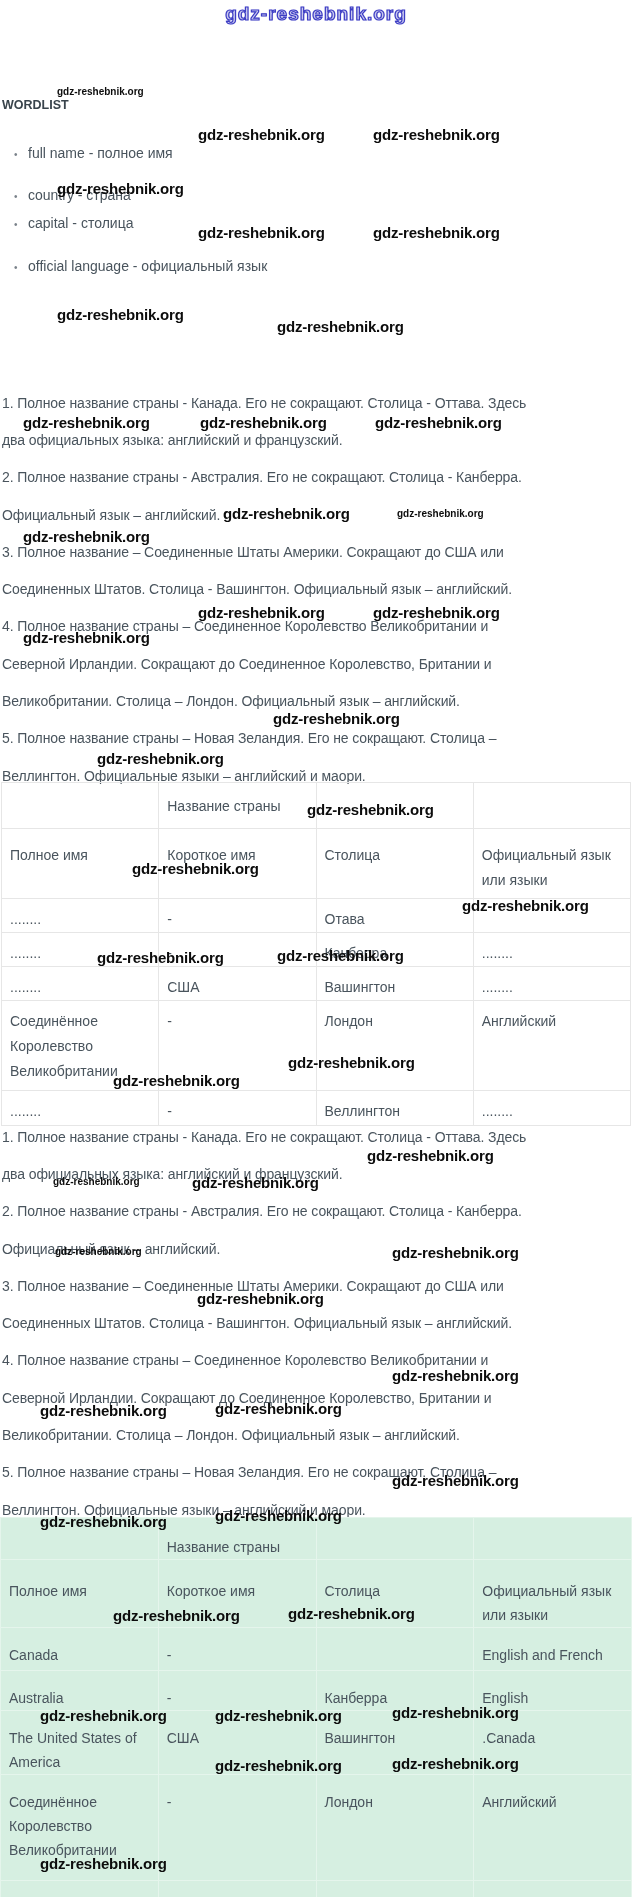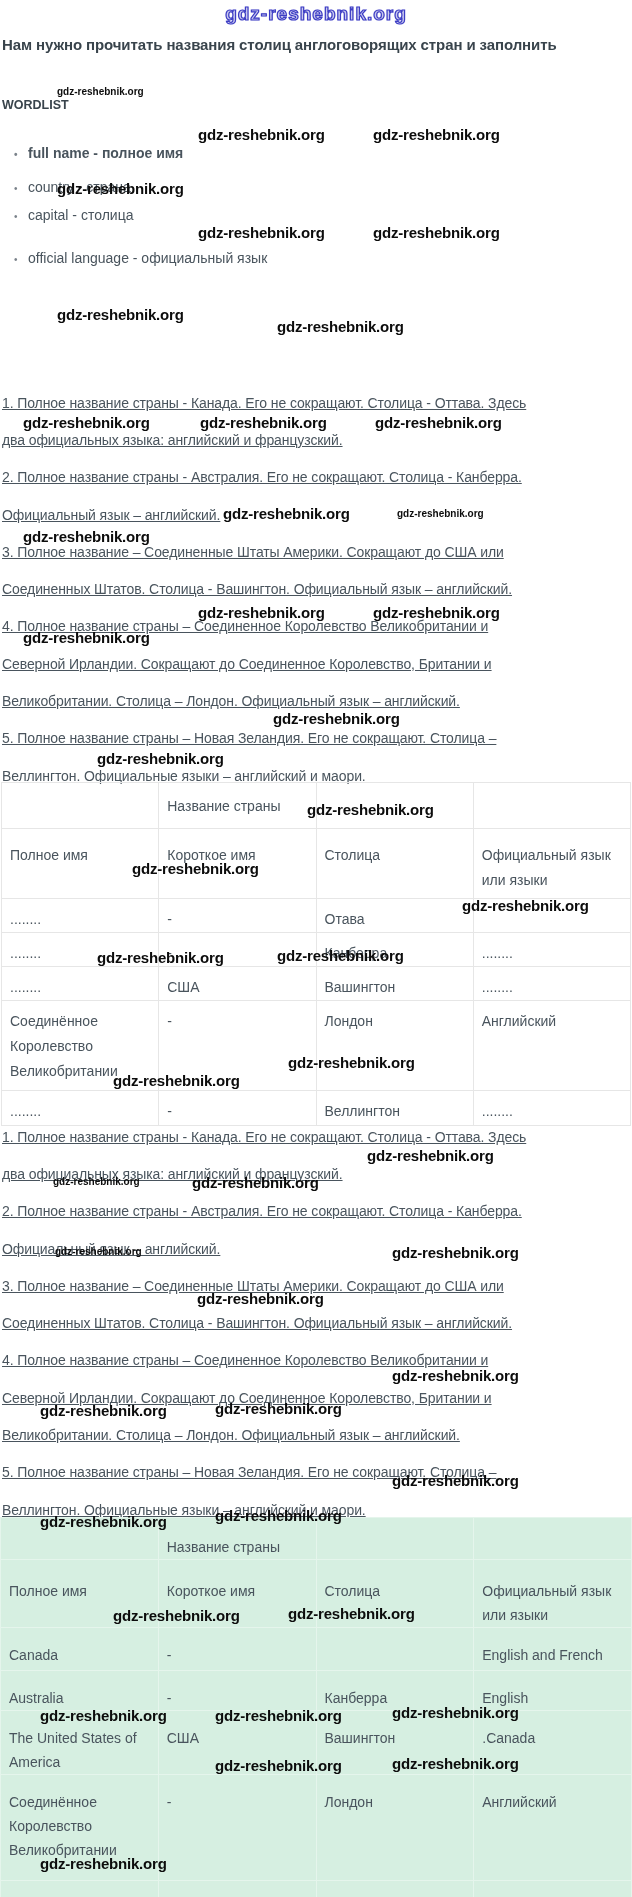--- a/index.html
+++ b/index.html
@@ -8,26 +8,26 @@
   .logo{position:absolute;top:3px;left:0;right:0;text-align:center;
         font-size:19px;font-weight:700;letter-spacing:1px;
         color:#c8c8ee;-webkit-text-stroke:1.2px #3d3dc4;text-shadow:0 0 1px #3d3dc4;}
   .intro{position:absolute;top:26px;left:2px;right:0;font-weight:700;color:#39444c;
          font-size:15px;letter-spacing:-0.1px;}
   .iline{height:37px;display:flex;align-items:center;white-space:nowrap;}
   .wordlist-title{position:absolute;top:98px;left:2px;font-size:12.5px;font-weight:700;color:#39444c;}
   ul.wordlist{position:absolute;top:143px;left:0;margin:0;padding:0;list-style:none;font-size:14px;}
   ul.wordlist li{position:relative;padding-left:28px;line-height:20px;white-space:nowrap;}
   ul.wordlist li::before{content:"\2022";position:absolute;left:14px;top:2px;font-size:10px;color:#7a828a;}
-  ul.wordlist li:nth-child(1){margin-bottom:14px;font-weight:bold;}
+  ul.wordlist li:nth-child(1){margin-bottom:22px;}
   ul.wordlist li:nth-child(2){margin-bottom:8px;}
   ul.wordlist li:nth-child(3){margin-bottom:23px;}
   ul.wordlist li:nth-child(4){margin-bottom:20px;}
   ul.wordlist li:nth-child(5){margin-bottom:20px;}
-  .paras{position:absolute;left:2px;right:0;font-size:14px;text-decoration:underline;}
+  .paras{position:absolute;left:2px;right:0;font-size:14px;}
   #section-a{top:384px;}
   #section-b{top:1118px;}
   .pline{height:37.3px;display:flex;align-items:center;white-space:nowrap;letter-spacing:-0.1px;}
   table{position:absolute;border-collapse:collapse;table-layout:fixed;font-size:14px;color:#49545d;}
   #table-blank{top:782px;left:1px;width:630px;}
   #table-blank td{border:1px solid #e6e6e6;vertical-align:top;padding:8px 8px 0;line-height:25px;overflow:hidden;}
   #table-blank tr.ghead td{padding-top:11px;}
   #table-blank tr.chead td{padding-top:14px;}
   #table-blank tr:nth-child(1){height:46px;}
   #table-blank tr:nth-child(2){height:70px;}
@@ -52,21 +52,20 @@
   .wm.sm{font-size:10px;}
 </style>
 </head>
 <body>
 
 <div class="page">
 
   <div class="logo">gdz-reshebnik.org</div>
 
   <div class="intro">
-    <div class="iline">Нам нужно прочитать названия столиц англоговорящих стран и заполнить</div>
   </div>
 
   <div class="wordlist-title">WORDLIST</div>
 
   <ul class="wordlist" id="wordlist">
       <li>full name - полное имя</li>
       <li>country - страна</li>
       <li>capital - столица</li>
       <li>official language - официальный язык</li>
     </ul>

